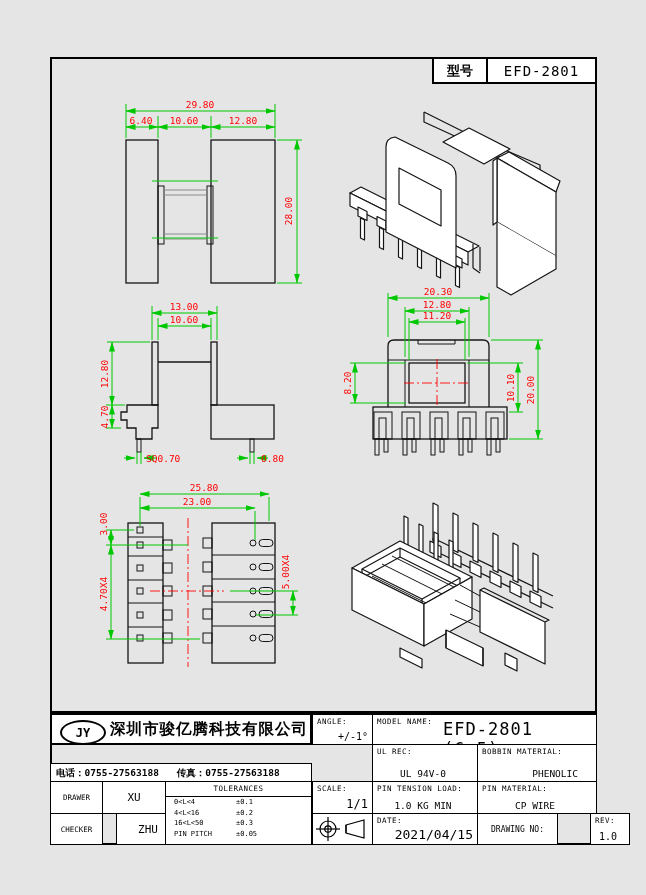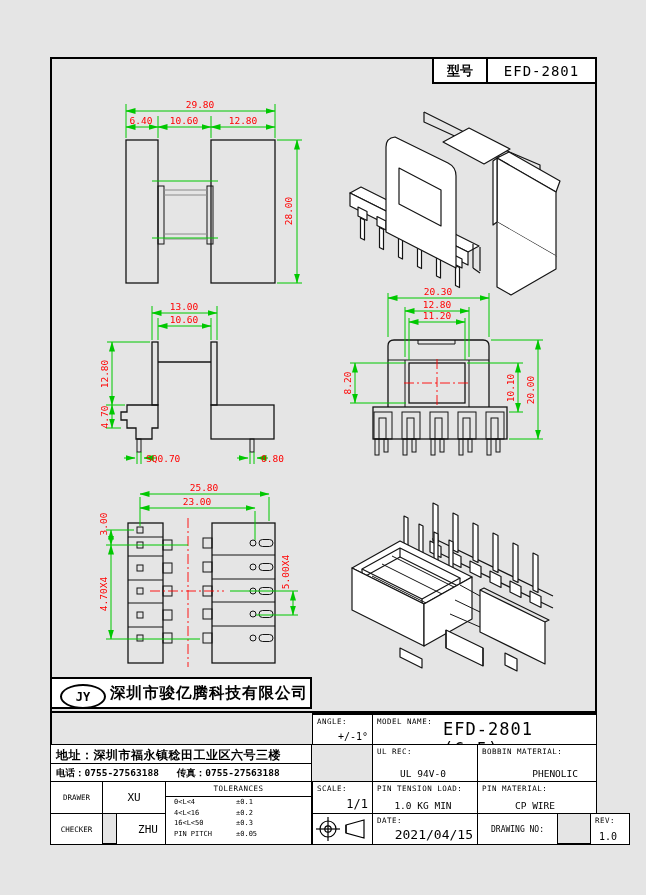--- a/index.html
+++ b/index.html
@@ -336,28 +336,25 @@
       <path d="M446,630 l0,18 M483,648 l0,18"></path>
 
       <polygon points="480,590 545,622 545,664 480,632" fill="#fff"></polygon>
       <path d="M480,590 L484,588 L549,620 L545,622"></path>
       <polygon points="505,653 517,659 517,671 505,665" fill="#fff"></polygon>
     </g>
   </svg>
 
   <div class="hline" style="left:50px;top:711px;width:547px;height:2px;"></div>
 
-  <div class="cell" style="left:50px;top:677px;width:262px;height:32px;border-width:2px;">
+  <div class="cell" style="left:50px;top:713px;width:262px;height:32px;border-width:2px;">
     <div id="logo">JY</div>
     <div class="company">深圳市骏亿腾科技有限公司</div>
   </div>
 
-  <div class="cell" style="left:50px;top:744px;width:262px;height:20px;">
-    <div class="addr"><span>地址：</span><span>深圳市福永镇稔田工业区六号三楼</span></div>
-  </div>
 
   <div class="cell" style="left:50px;top:763px;width:262px;height:19px;">
     <div class="phone"><span>电话：</span><span>0755-27563188</span><span style="display:inline-block;width:18px;"></span><span>传真：</span><span>0755-27563188</span></div>
   </div>
 
   <div class="cell" style="left:50px;top:781px;width:53px;height:33px;padding-left:40px;">
     <div style="position:absolute;inset:0;display:flex;align-items:center;justify-content:center;font-size:7.5px;">DRAWER</div>
   </div>
   <div class="cell" style="left:102px;top:781px;width:64px;height:33px;">
     <div style="position:absolute;inset:0;display:flex;align-items:center;justify-content:center;font-size:11px;">XU</div>

